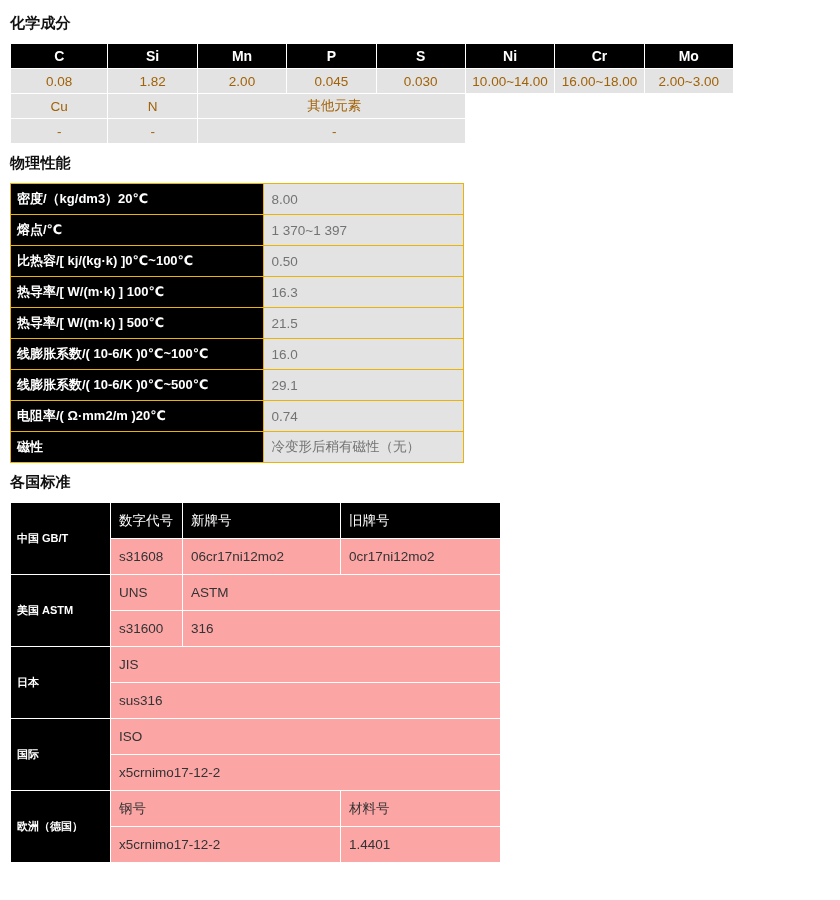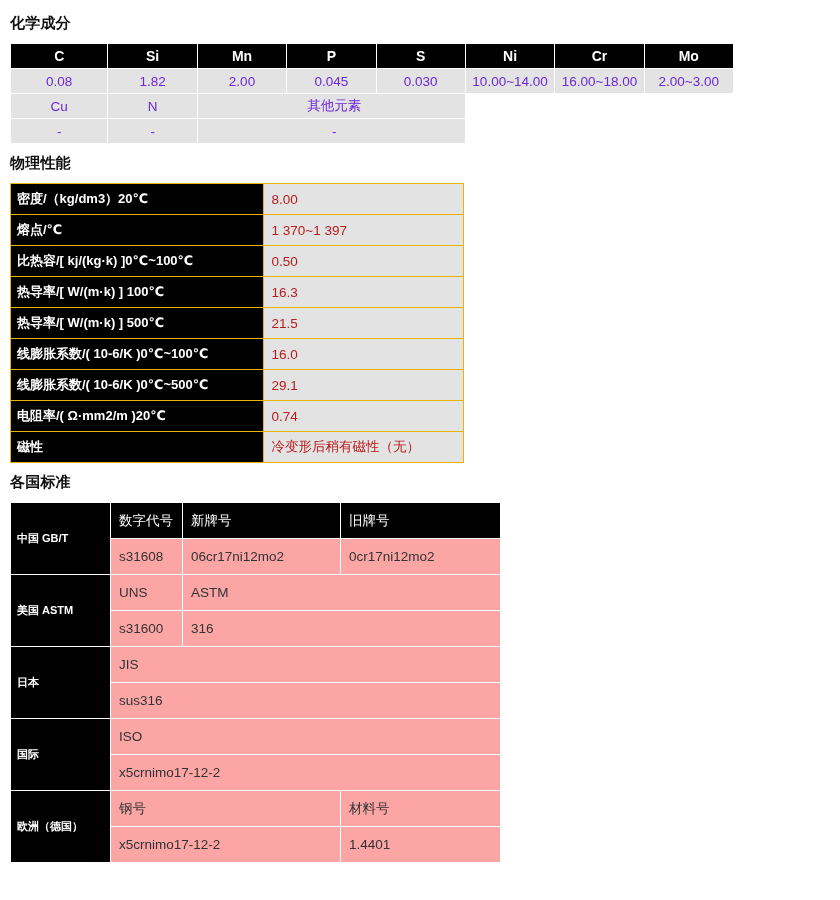--- a/index.html
+++ b/index.html
@@ -51,21 +51,21 @@
     white-space: nowrap;
   }
   .chem th {
     background: #000000;
     color: #ffffff;
     font-weight: bold;
     font-size: 14px;
   }
   .chem td {
     background: #e3e3e3;
-    color: #6d28d9;
+    color: #a16207;
   }
   .chem td.blank {
     background: #ffffff;
     border: none;
   }
   .chem td.left {
     text-align: center;
     padding-left: 8px;
   }
 
@@ -86,21 +86,21 @@
     width: 252px;
     background: #000000;
     color: #ffffff;
     font-weight: bold;
     padding-left: 6px;
     font-size: 13px;
   }
   .phys td.value {
     width: 200px;
     background: #e3e3e3;
-    color: #b91c1c;
+    color: #737373;
     padding-left: 8px;
   }
 
   
   .std {
     width: 490px;
     margin-left: 2px;
   }
   .std td {
     border: 1px solid #ffffff;

